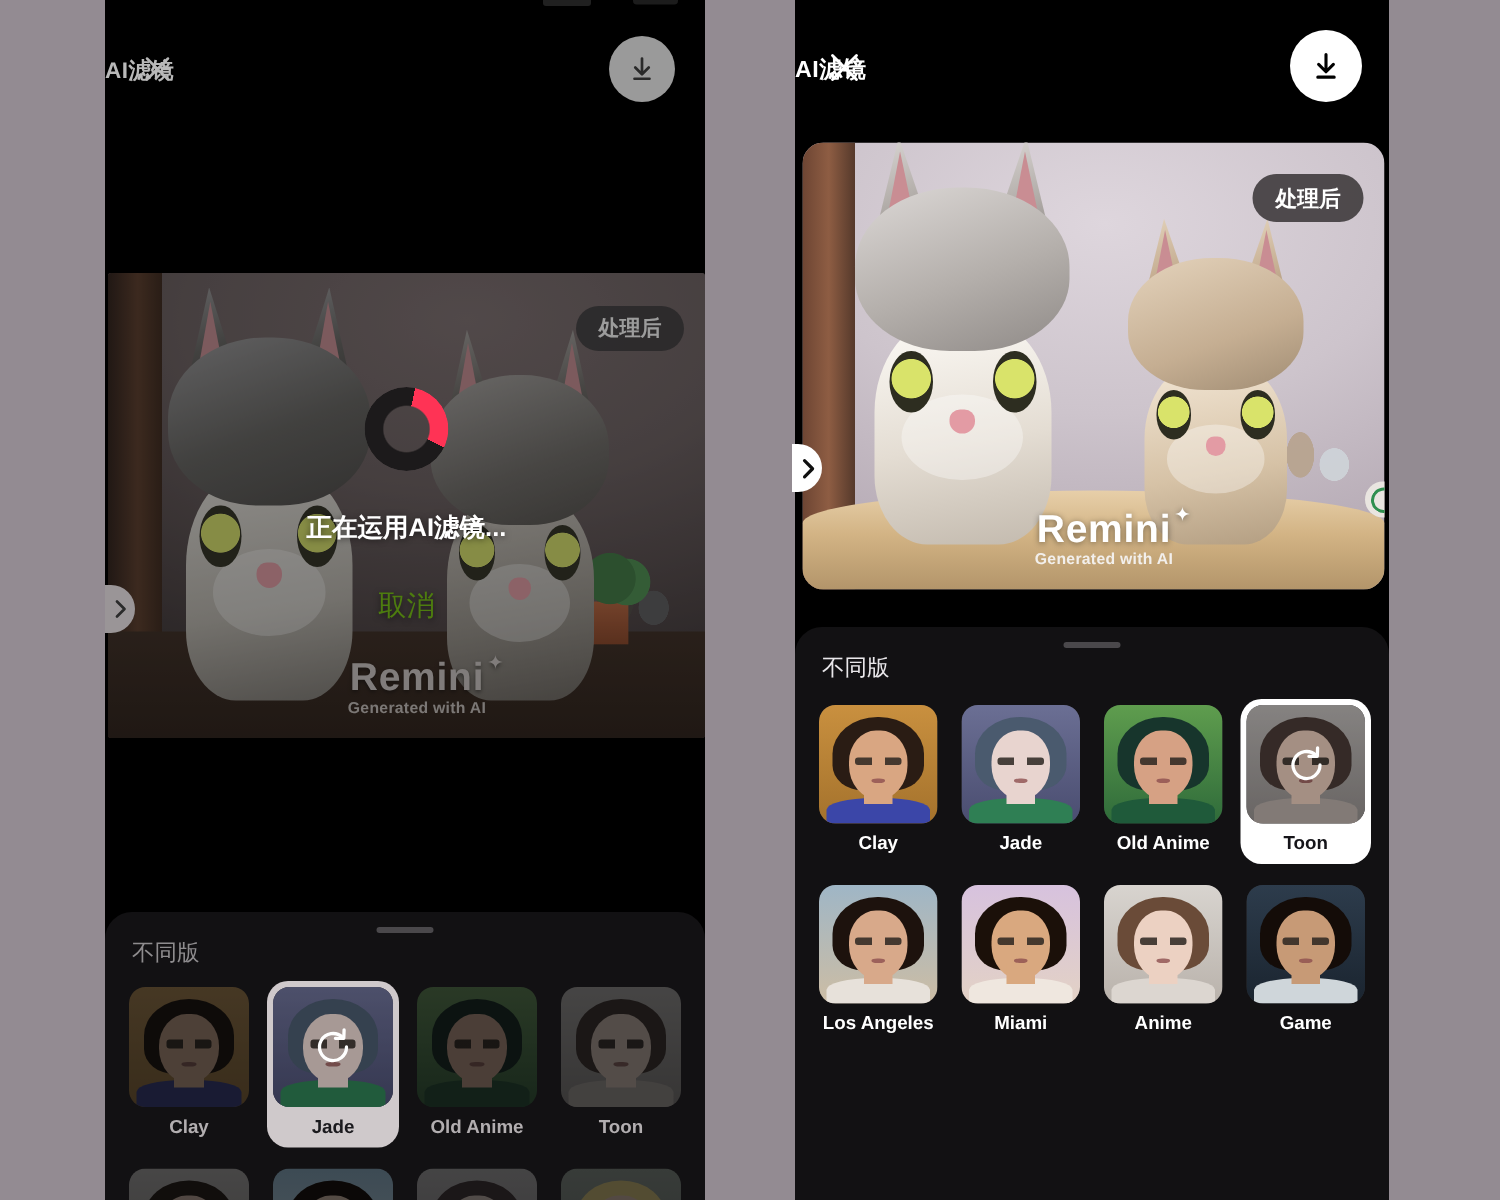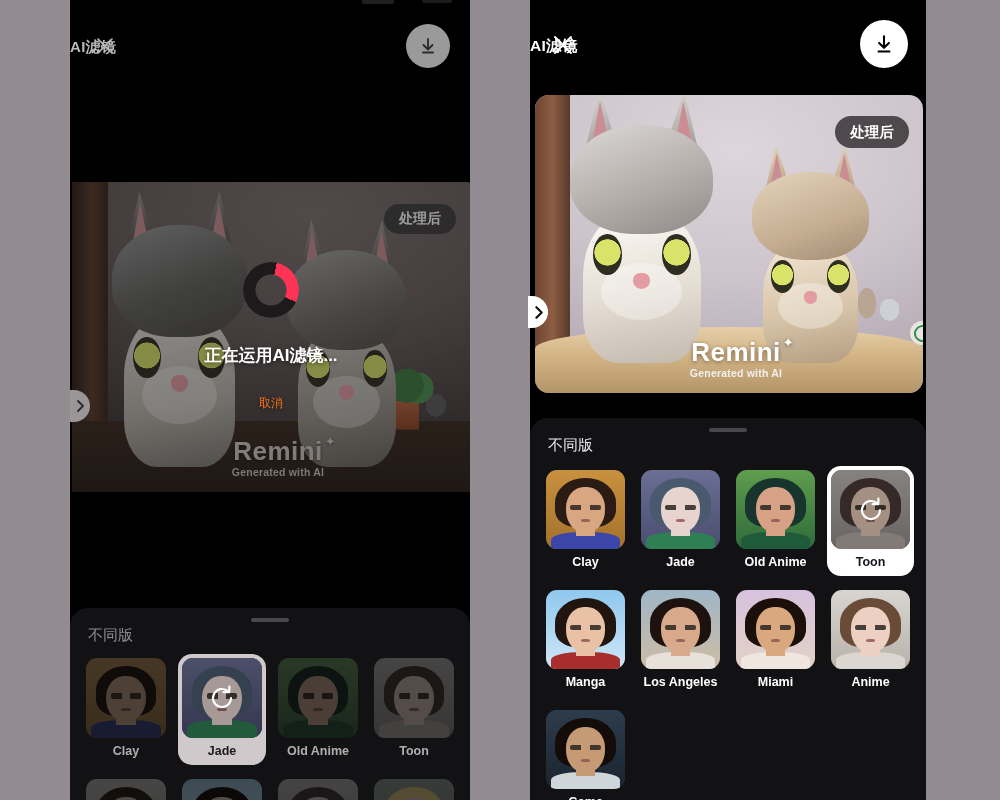--- a/index.html
+++ b/index.html
@@ -152,21 +152,21 @@
 
   
   .loading-overlay{position:absolute;inset:0;background:rgba(20,18,19,.42);
      display:flex;flex-direction:column;align-items:center;justify-content:center;}
   .spinner{width:56px;height:56px;border-radius:50%;
      background:conic-gradient(from 12deg,#ff3355 0deg 104deg,#1c1a1b 104deg 360deg);
      -webkit-mask:radial-gradient(circle,transparent 0 15px,#000 16px);
      mask:radial-gradient(circle,transparent 0 15px,#000 16px);}
   .loading-text{margin-top:26px;color:#fff;font-size:17px;font-weight:700;
      text-shadow:0 1px 4px rgba(0,0,0,.55);}
-  .cancel-text{margin-top:28px;color:#f97316;font-size:12px;font-weight:400;
+  .cancel-text{margin-top:28px;color:#4d7c0f;font-size:19px;font-weight:400;
      text-shadow:0 1px 4px rgba(0,0,0,.55);cursor:pointer;}
 
   
   .sheet{position:absolute;left:0;right:0;bottom:0;background:#121113;
          border-top-left-radius:18px;border-top-right-radius:18px;overflow:hidden;}
   #sheet-left{top:608px;}
   #sheet-right{top:418px;}
   .grabber{position:absolute;left:50%;transform:translateX(-50%);top:10px;
            width:38px;height:4px;border-radius:2px;background:#4a484b;cursor:pointer;}
   .sheet-title{position:absolute;left:18px;top:18px;font-size:15px;font-weight:400;}
@@ -543,36 +543,20 @@
                 <path d="M23 14a9 9 0 1 1-2.8-6.5" stroke="#ffffff" stroke-width="2.2" stroke-linecap="round"></path>
                 <path d="M21.4 2.6 L21.2 8.2 L15.6 8.2" stroke="#ffffff" stroke-width="2.2" stroke-linecap="round" stroke-linejoin="round"></path>
               </svg>
             </div>
             <span class="tlabel">Toon</span>
           </div>
           <div class="tile">
             <div class="thumb">
               <div class="art">
                 <div class="face">
-                  <div class="bg" style="background:linear-gradient(180deg,#8fc8ee,#cfe6f6)"></div>
-                  <div class="hair" style="background:#211510"></div>
-                  <div class="shirt" style="background:#a82e2e"></div>
-                  <div class="skin" style="background:#e9c2a6"></div>
-                  <div class="neck" style="background:#e9c2a6"></div>
-                  <div class="eyes"></div>
-                  <div class="mouth"></div>
-                </div>
-              </div>
-            </div>
-            <span class="tlabel">Manga</span>
-          </div>
-          <div class="tile">
-            <div class="thumb">
-              <div class="art">
-                <div class="face">
                   <div class="bg" style="background:linear-gradient(180deg,#9fb6c6,#cdbda4)"></div>
                   <div class="hair" style="background:#1d120d"></div>
                   <div class="shirt" style="background:#e7e1da"></div>
                   <div class="skin" style="background:#d8a98a"></div>
                   <div class="neck" style="background:#d8a98a"></div>
                   <div class="eyes"></div>
                   <div class="mouth"></div>
                 </div>
               </div>
             </div>

